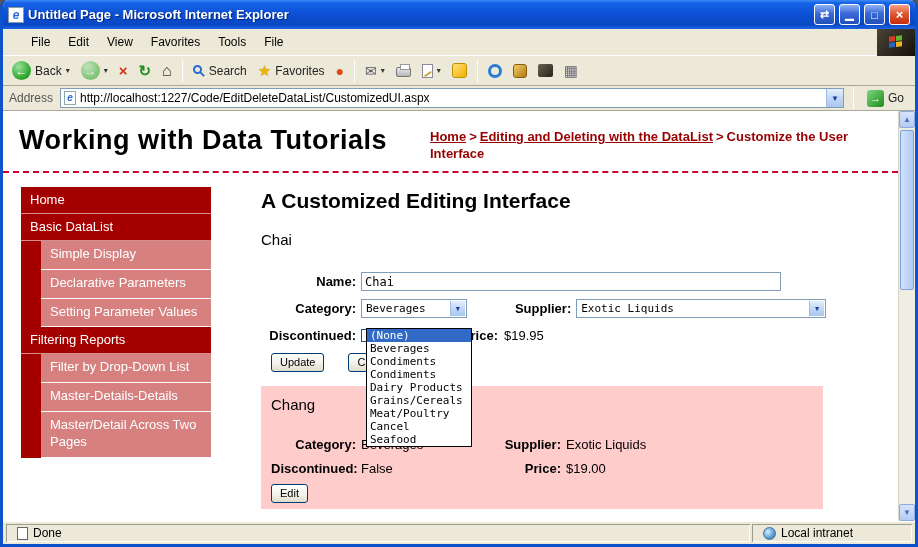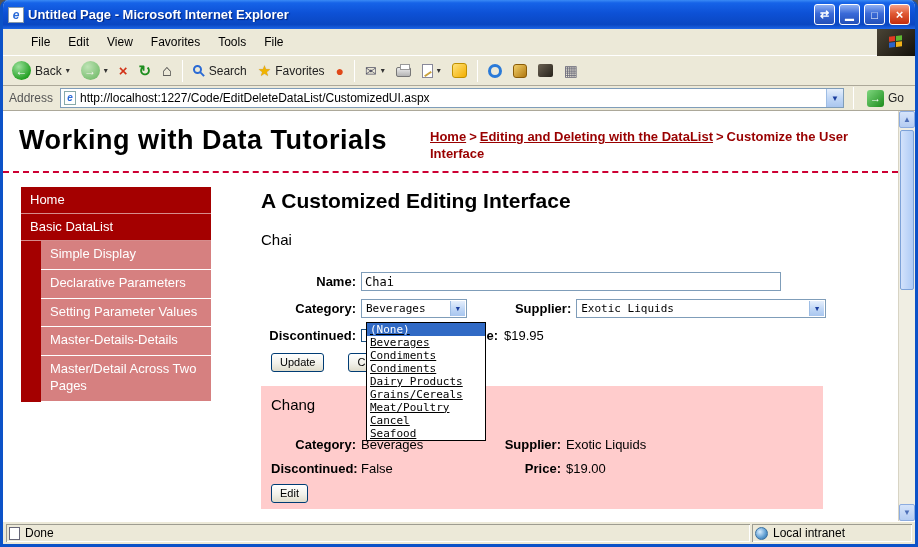--- a/index.html
+++ b/index.html
@@ -122,37 +122,37 @@
   .sel-cat { width:106px; }
   .sel-sup { width:250px; margin-left:5px; }
   .lab2 { font-weight:bold; font-size:13px; margin-left:48px; }
   .chk { width:13px; height:13px; background:#fff; border:1px solid #1c5180; }
   .price-lab { width:130px; text-align:right; font-weight:bold; font-size:13px; padding-right:6px; }
   .price-val { font-size:13px; }
   .btnrow { padding-left:10px; margin-top:6px; display:flex; gap:24px; }
   .xpbtn { font-size:11px; padding:2px 8px 3px; color:#000; border:1px solid #003C74; border-radius:3px;
     background:linear-gradient(180deg,#fff,#f2f1ea 55%,#dfdccb); cursor:pointer; white-space:nowrap; }
 
-  .popup { position:absolute; left:105px; top:50px; width:120px; background:#fff; border:1px solid #000;
-    z-index:40; font:11px/13px "DejaVu Sans Mono", monospace;text-decoration:underline; }
+  .popup { position:absolute; left:105px; top:56px; width:106px; background:#fff; border:1px solid #000;
+    z-index:40; font:11px/13px "DejaVu Sans Mono", monospace; }
   .popup-item { padding:0 3px; white-space:nowrap; cursor:default; }
   .popup-item.selected { background:#316AC5; color:#fff; }
 
   .view-box { margin-top:14px; width:562px; background:#FFCCCC; padding:8px 10px; }
   .vtitle { font-size:15px; margin:2px 0 22px; }
   .vrow { display:flex; align-items:center; height:20px; margin-bottom:4px; font-size:13px; }
   .vl1 { width:90px; text-align:right; font-weight:bold; padding-right:5px; flex:none; }
   .vv1 { width:110px; }
   .vl2 { width:95px; text-align:right; font-weight:bold; padding-right:5px; flex:none; }
   .vbtnrow { margin-top:4px; }
 
   
   .statusbar { height:23px; background:#ECE9D8; border-top:1px solid #fff; display:flex; align-items:center;
     padding:2px 3px; gap:2px; font-size:12px; position:absolute; left:0; right:0; bottom:0; }
-  .seg { height:18px; display:flex; align-items:center; gap:5px; padding:0 3px;
+  .seg { height:18px; display:flex; align-items:center; gap:5px; padding:0 11px;
     box-shadow:inset 1px 1px 0 #9d9c91, inset -1px -1px 0 #fff; }
   .seg-left { flex:1; }
   .seg-zone { width:160px; }
   .status-doc { width:11px; height:13px; background:#fff; border:1px solid #667; }
   .globe { width:13px; height:13px; border-radius:50%; border:1px solid #3a70a0;
     background:radial-gradient(circle at 35% 35%, #d8eeff, #5b9bd0 60%, #2b6aa0); }
 </style>
 </head>
 <body>
 
@@ -275,20 +275,22 @@
       </div>
 
       <div class="content-row">
 
         <div class="sb">
           <div class="sb-h">Home</div>
           <div class="sb-h">Basic DataList</div>
           <div class="sb-s">Simple Display</div>
           <div class="sb-s">Declarative Parameters</div>
           <div class="sb-s">Setting Parameter Values</div>
+          <div class="sb-h">Filtering Reports</div>
+          <div class="sb-s">Filter by Drop-Down List</div>
           <div class="sb-s">Master-Details-Details</div>
           <div class="sb-s">Master/Detail Across Two Pages</div>
         </div>
 
         <div class="main">
           <div class="h1">A Customized Editing Interface</div>
 
           <div class="item-title">Chai</div>
 
           <div class="form">

